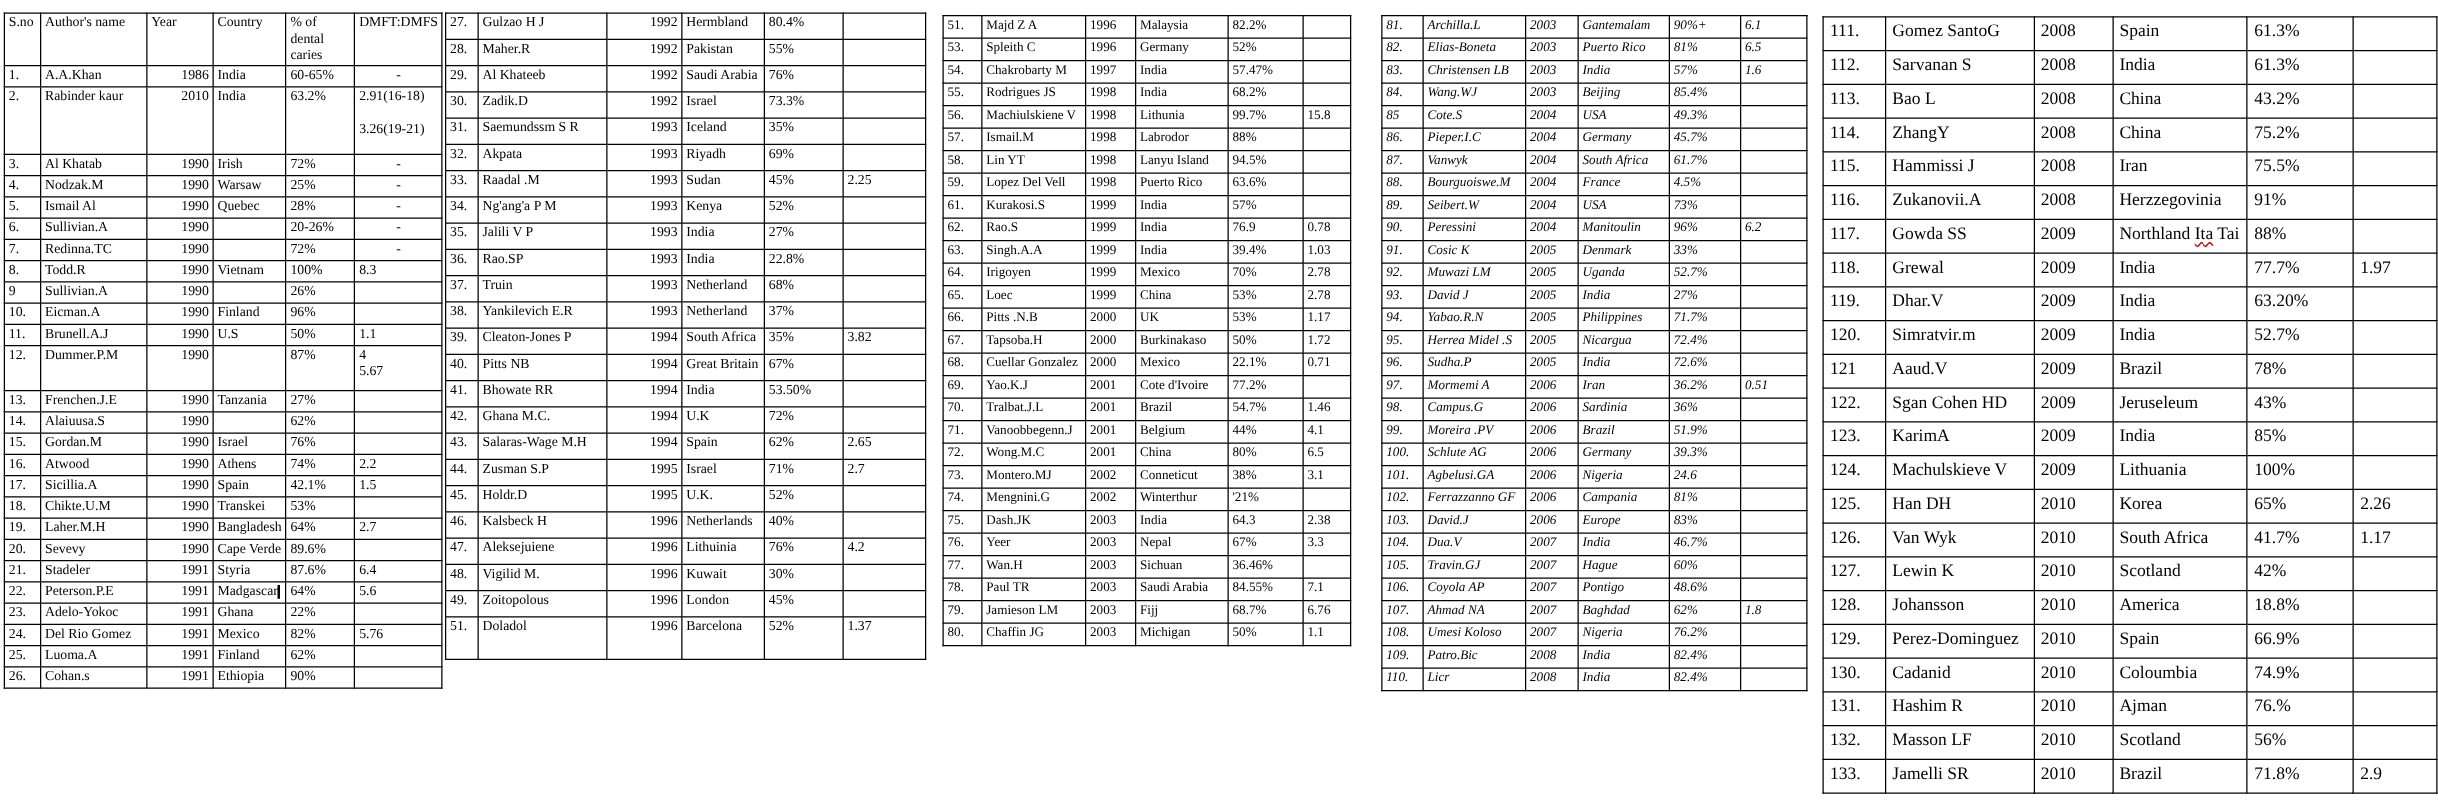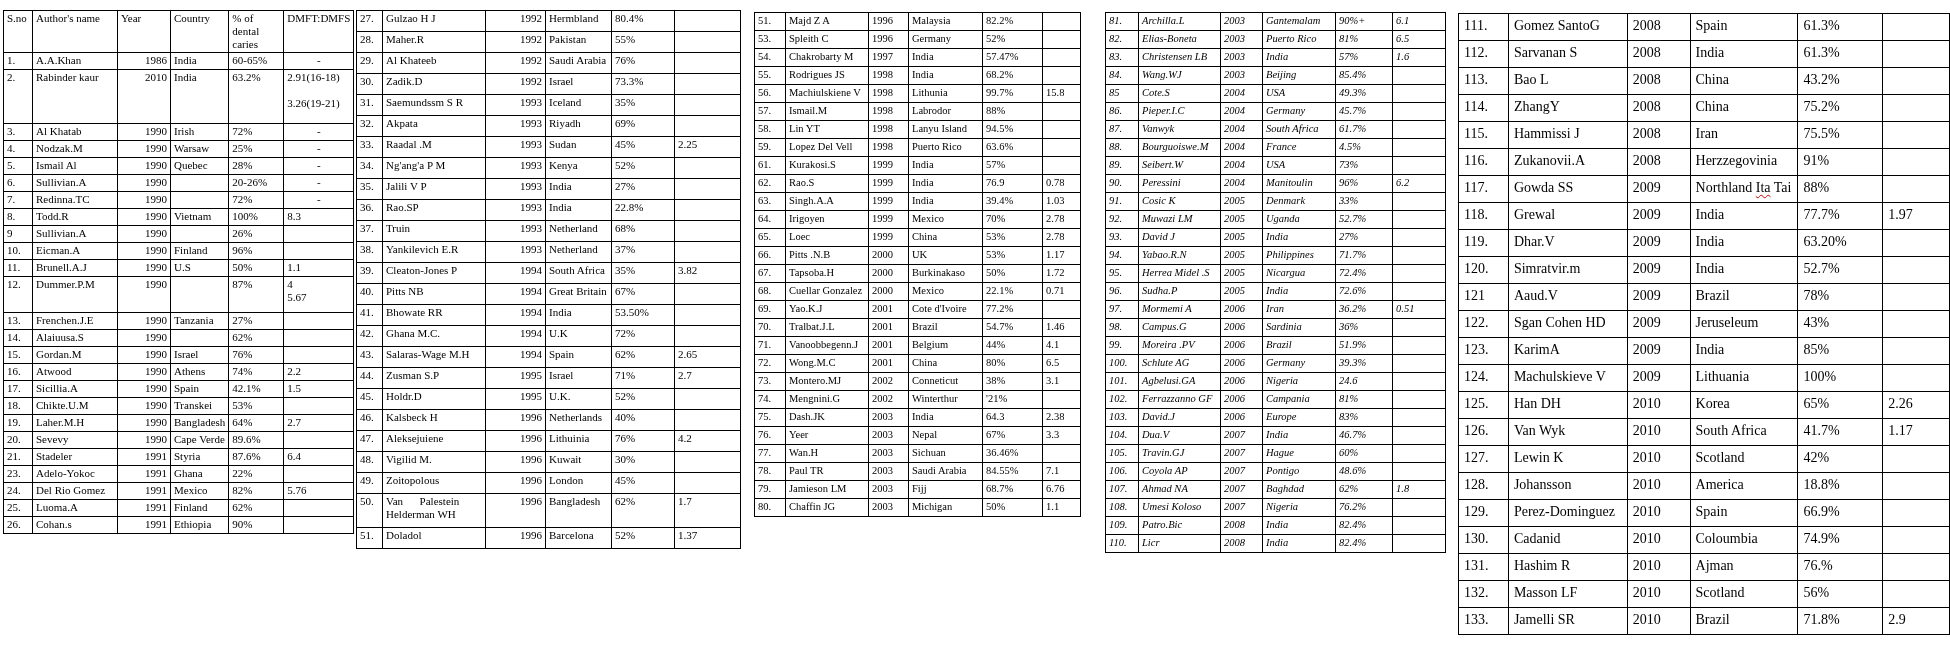--- a/index.html
+++ b/index.html
@@ -212,20 +212,28 @@
       </tr>
       <tr>
         <td class="c0">21.</td>
         <td class="c1">Stadeler</td>
         <td class="c2">1991</td>
         <td class="c3">Styria</td>
         <td class="c4">87.6%</td>
         <td class="c5">6.4</td>
       </tr>
       <tr>
+        <td class="c0">22.</td>
+        <td class="c1">Peterson.P.E</td>
+        <td class="c2">1991</td>
+        <td class="c3">Madgascar<span class="caret"></span></td>
+        <td class="c4">64%</td>
+        <td class="c5">5.6</td>
+      </tr>
+      <tr>
         <td class="c0">23.</td>
         <td class="c1">Adelo-Yokoc</td>
         <td class="c2">1991</td>
         <td class="c3">Ghana</td>
         <td class="c4">22%</td>
         <td class="c5"></td>
       </tr>
       <tr>
         <td class="c0">24.</td>
         <td class="c1">Del Rio Gomez</td>
@@ -441,28 +449,20 @@
       </tr>
       <tr>
         <td class="c0">49.</td>
         <td class="c1">Zoitopolous</td>
         <td class="c2">1996</td>
         <td class="c3">London</td>
         <td class="c4">45%</td>
         <td class="c5"></td>
       </tr>
       <tr>
-        <td class="c0">50.</td>
-        <td class="c1">Van&nbsp;&nbsp;&nbsp;&nbsp;&nbsp;&nbsp;Palestein<br>Helderman WH</td>
-        <td class="c2">1996</td>
-        <td class="c3">Bangladesh</td>
-        <td class="c4">62%</td>
-        <td class="c5">1.7</td>
-      </tr>
-      <tr>
         <td class="c0">51.</td>
         <td class="c1">Doladol</td>
         <td class="c2">1996</td>
         <td class="c3">Barcelona</td>
         <td class="c4">52%</td>
         <td class="c5">1.37</td>
       </tr>
     </tbody>
 </table>
 

